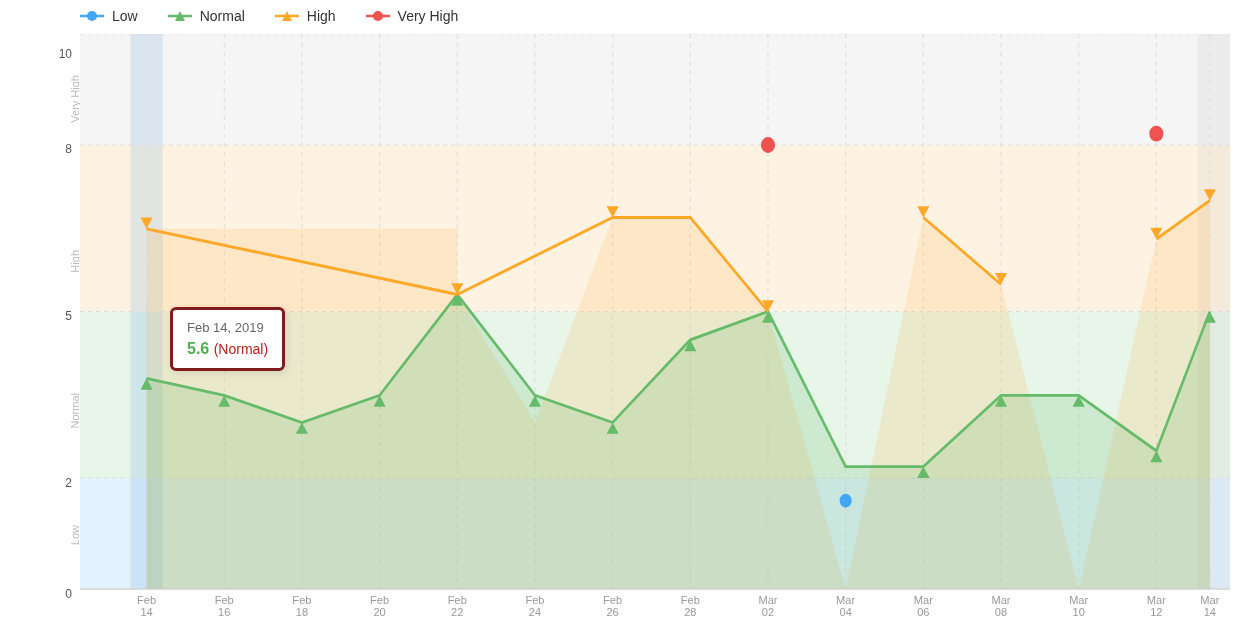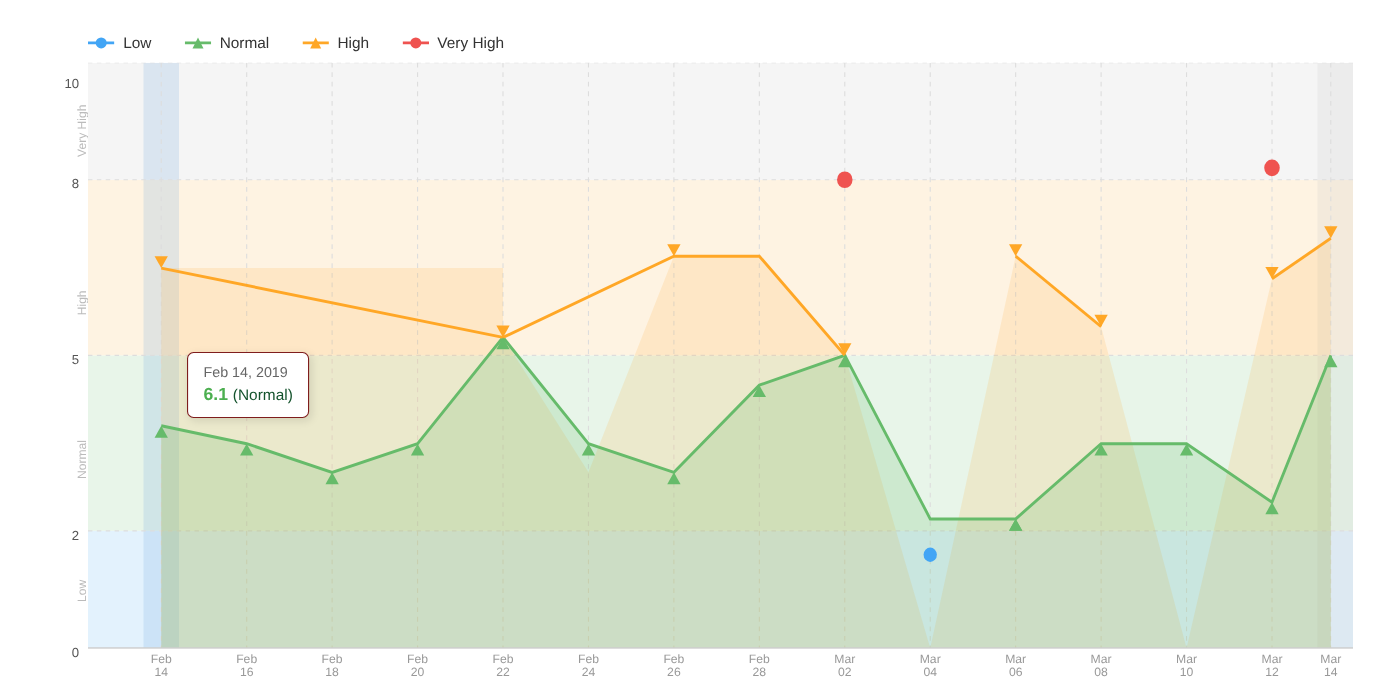--- a/index.html
+++ b/index.html
@@ -6,21 +6,21 @@
     body {
       background: #fff;
       font-family: Arial, sans-serif;
       width: 1250px;
       height: 629px;
       overflow: hidden;
     }
     .chart-container {
       width: 1250px;
       height: 629px;
-      padding: 31px 20px 10px 20px;
+      padding: 8px 20px 10px 20px;
       position: relative;
     }
     .legend {
       display: flex;
       align-items: center;
       gap: 30px;
       margin-bottom: 10px;
       padding-left: 60px;
     }
     .legend-item {
@@ -51,21 +51,21 @@
       line-height: 1.2;
     }
     .chart-inner {
       flex: 1;
       position: relative;
       border-bottom: 1px solid #ddd;
     }
     .tooltip {
       position: absolute;
       background: white;
-      border: 1px solid #7f1d1d;
+      border: 3px solid #7f1d1d;
       border-radius: 6px;
       padding: 10px 14px;
       box-shadow: 2px 2px 8px rgba(0,0,0,0.1);
       font-size: 13px;
       z-index: 10;
       pointer-events: none;
     }
     .tooltip-date {
       color: #666;
       margin-bottom: 5px;
@@ -253,22 +253,22 @@
 
         <circle cx="682" cy="98" r="7" fill="#EF5350"></circle>
         <circle cx="1067" cy="88" r="7" fill="#EF5350"></circle>
 
         <line x1="0" y1="490" x2="1140" y2="490" stroke="#ccc" stroke-width="1"></line>
       </svg>
 
       <div class="tooltip" style="left: 90px; top: 55%; transform: translateY(-50%);">
         <div class="tooltip-date">Feb 14, 2019</div>
         <div class="tooltip-value">
-          <span>6.1</span>
-          <span style="color:#14532d; font-weight:normal; font-size:14px;">(Normal)</span>
+          <span>5.6</span>
+          <span style="color:#b91c1c; font-weight:normal; font-size:14px;">(Normal)</span>
         </div>
       </div>
 
       <div style="position:absolute; bottom:-50px; left:0; right:0;">
         
         <svg width="100%" height="45px" viewBox="0 0 1140 45" preserveAspectRatio="none" style="overflow:visible;">
           <text x="66" y="14" text-anchor="middle" font-size="11" fill="#999">Feb</text>
           <text x="66" y="26" text-anchor="middle" font-size="11" fill="#999">14</text>
           <text x="143" y="14" text-anchor="middle" font-size="11" fill="#999">Feb</text>
           <text x="143" y="26" text-anchor="middle" font-size="11" fill="#999">16</text>

